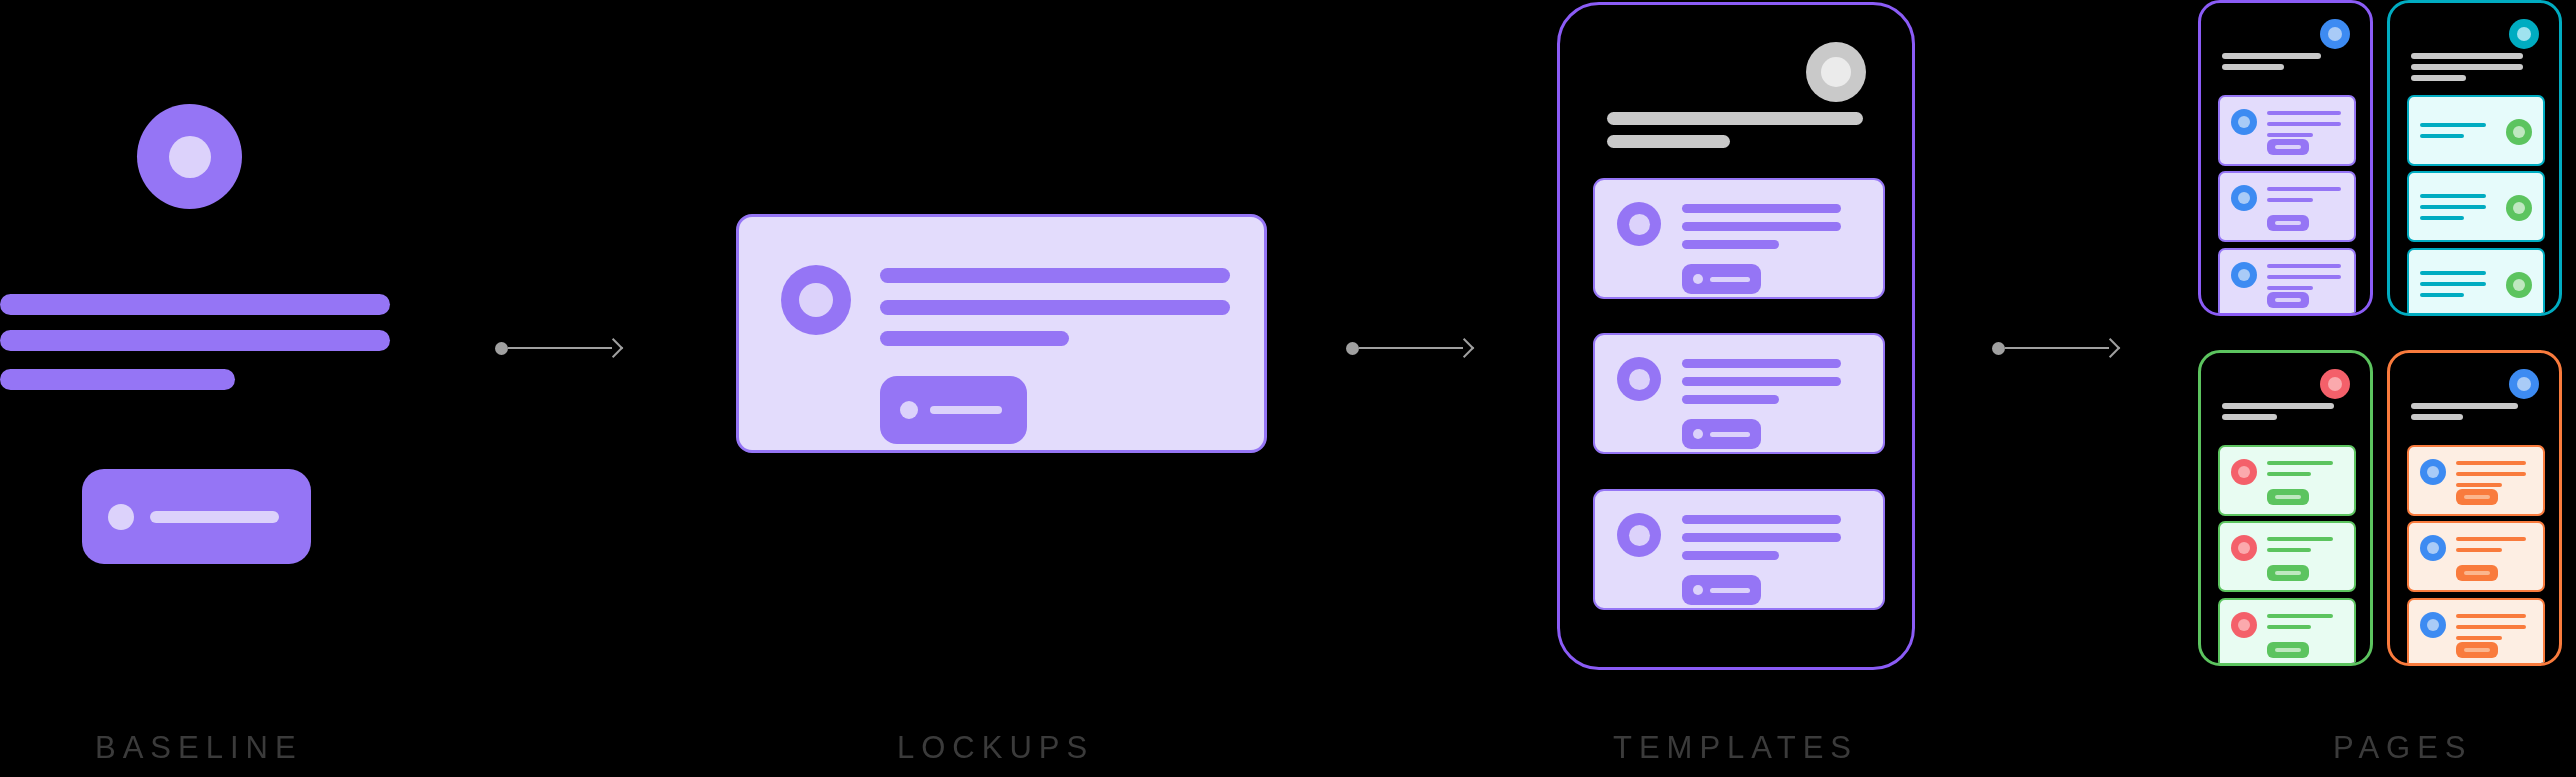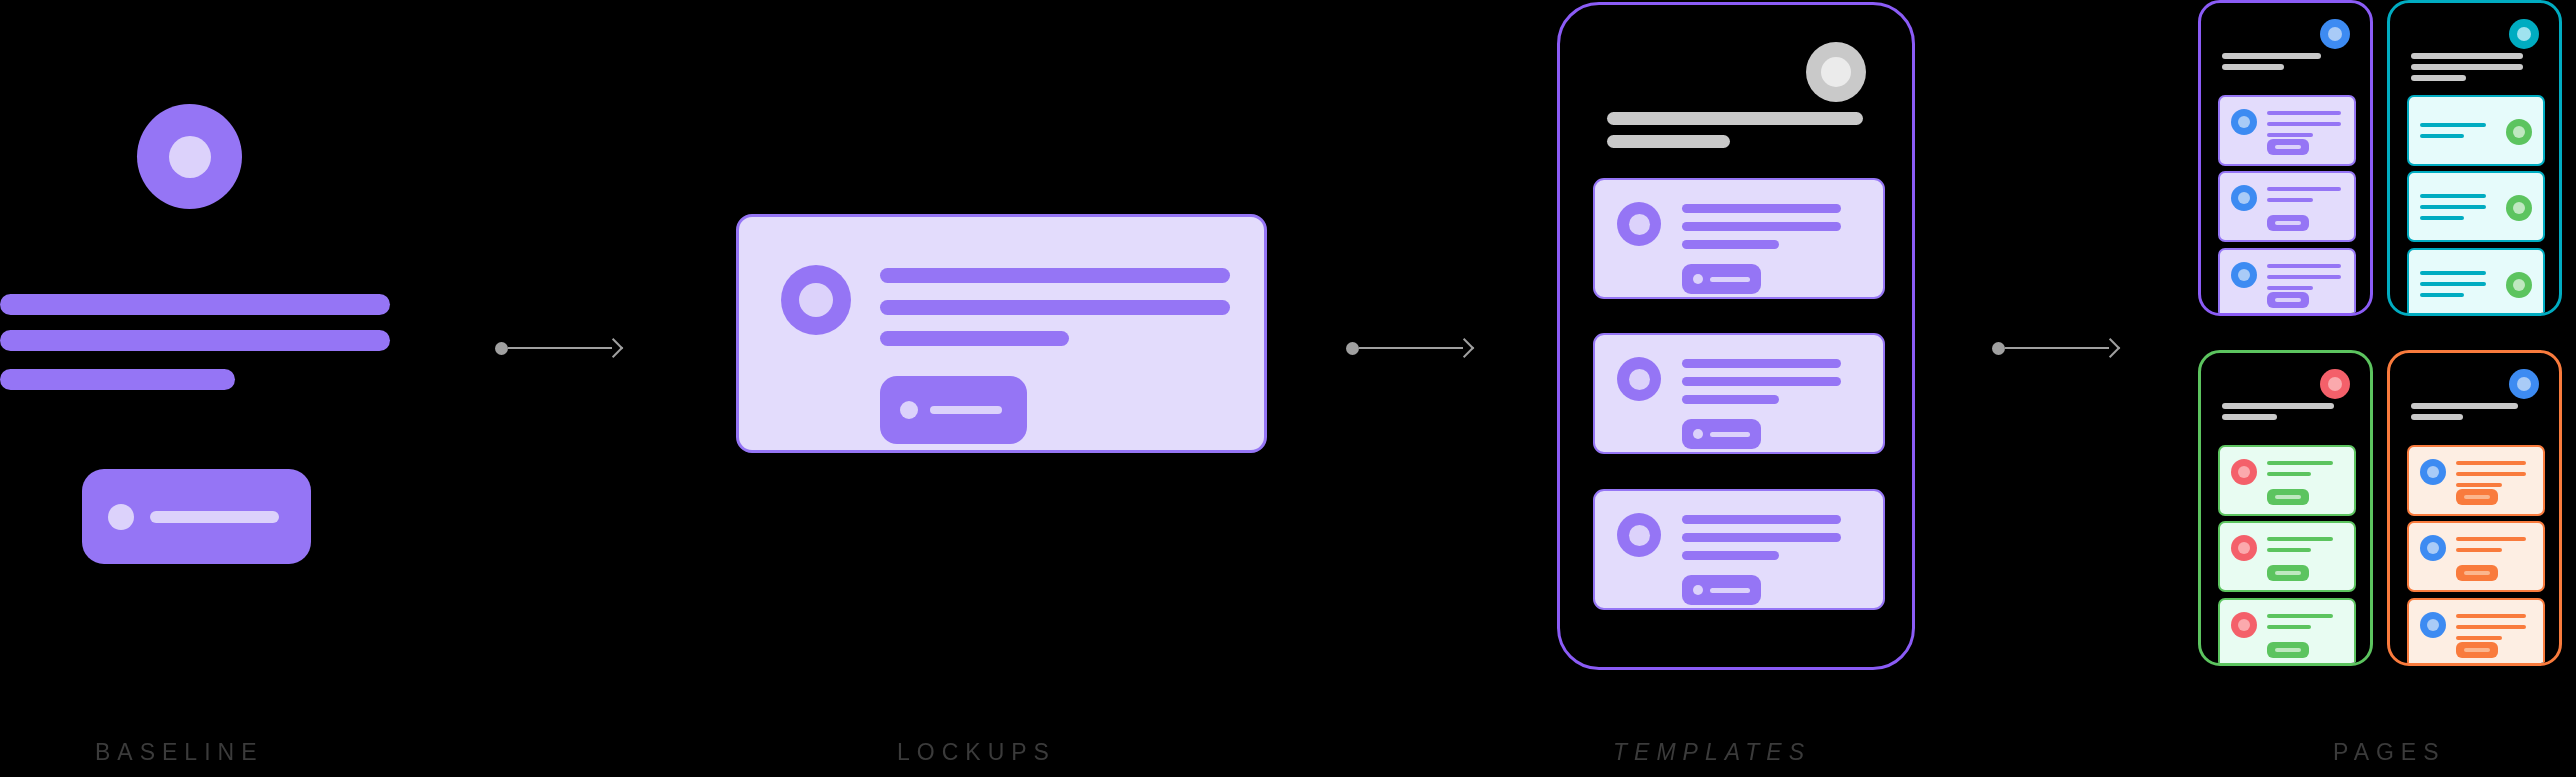--- a/index.html
+++ b/index.html
@@ -8,21 +8,21 @@
     background: #000000;
     font-family: "Liberation Sans", sans-serif;
     overflow: hidden;
   }
   #stage { position: relative; width: 2576px; height: 778px; background:#000; }
 
   
   .stage-label {
     position: absolute;
     bottom: 12px;
-    font-size: 23px;
+    font-size: 31px;
     letter-spacing: 7px;
     font-weight: 400;
     color: #3b3b3b;
     text-transform: uppercase;
     white-space: nowrap;
   }
 
   
   .bar { border-radius: 994px; background: #9575f5; }
 
@@ -245,21 +245,21 @@
         <div class="t-l1 bar"></div>
         <div class="t-l2 bar"></div>
         <div class="t-l3 bar"></div>
         <div class="t-btn">
           <div class="b-dot"></div>
           <div class="b-bar"></div>
         </div>
       </div>
     </div>
   </div>
-  <div class="stage-label" style="left:1613px;font-style:italic;">TEMPLATES</div>
+  <div class="stage-label" style="left:1613px;">TEMPLATES</div>
 
   <div id="conn3" class="connector">
     <div class="c-dot"></div>
     <div class="c-line"></div>
     <div class="c-head"></div>
   </div>
 
   <div id="pages">
       <div class="mini-phone" id="page-purple" style="left: 5px; top: 0px; border-color: rgb(139, 92, 246);">
         <div class="mp-avatar" style="background: rgb(61, 139, 242);">

